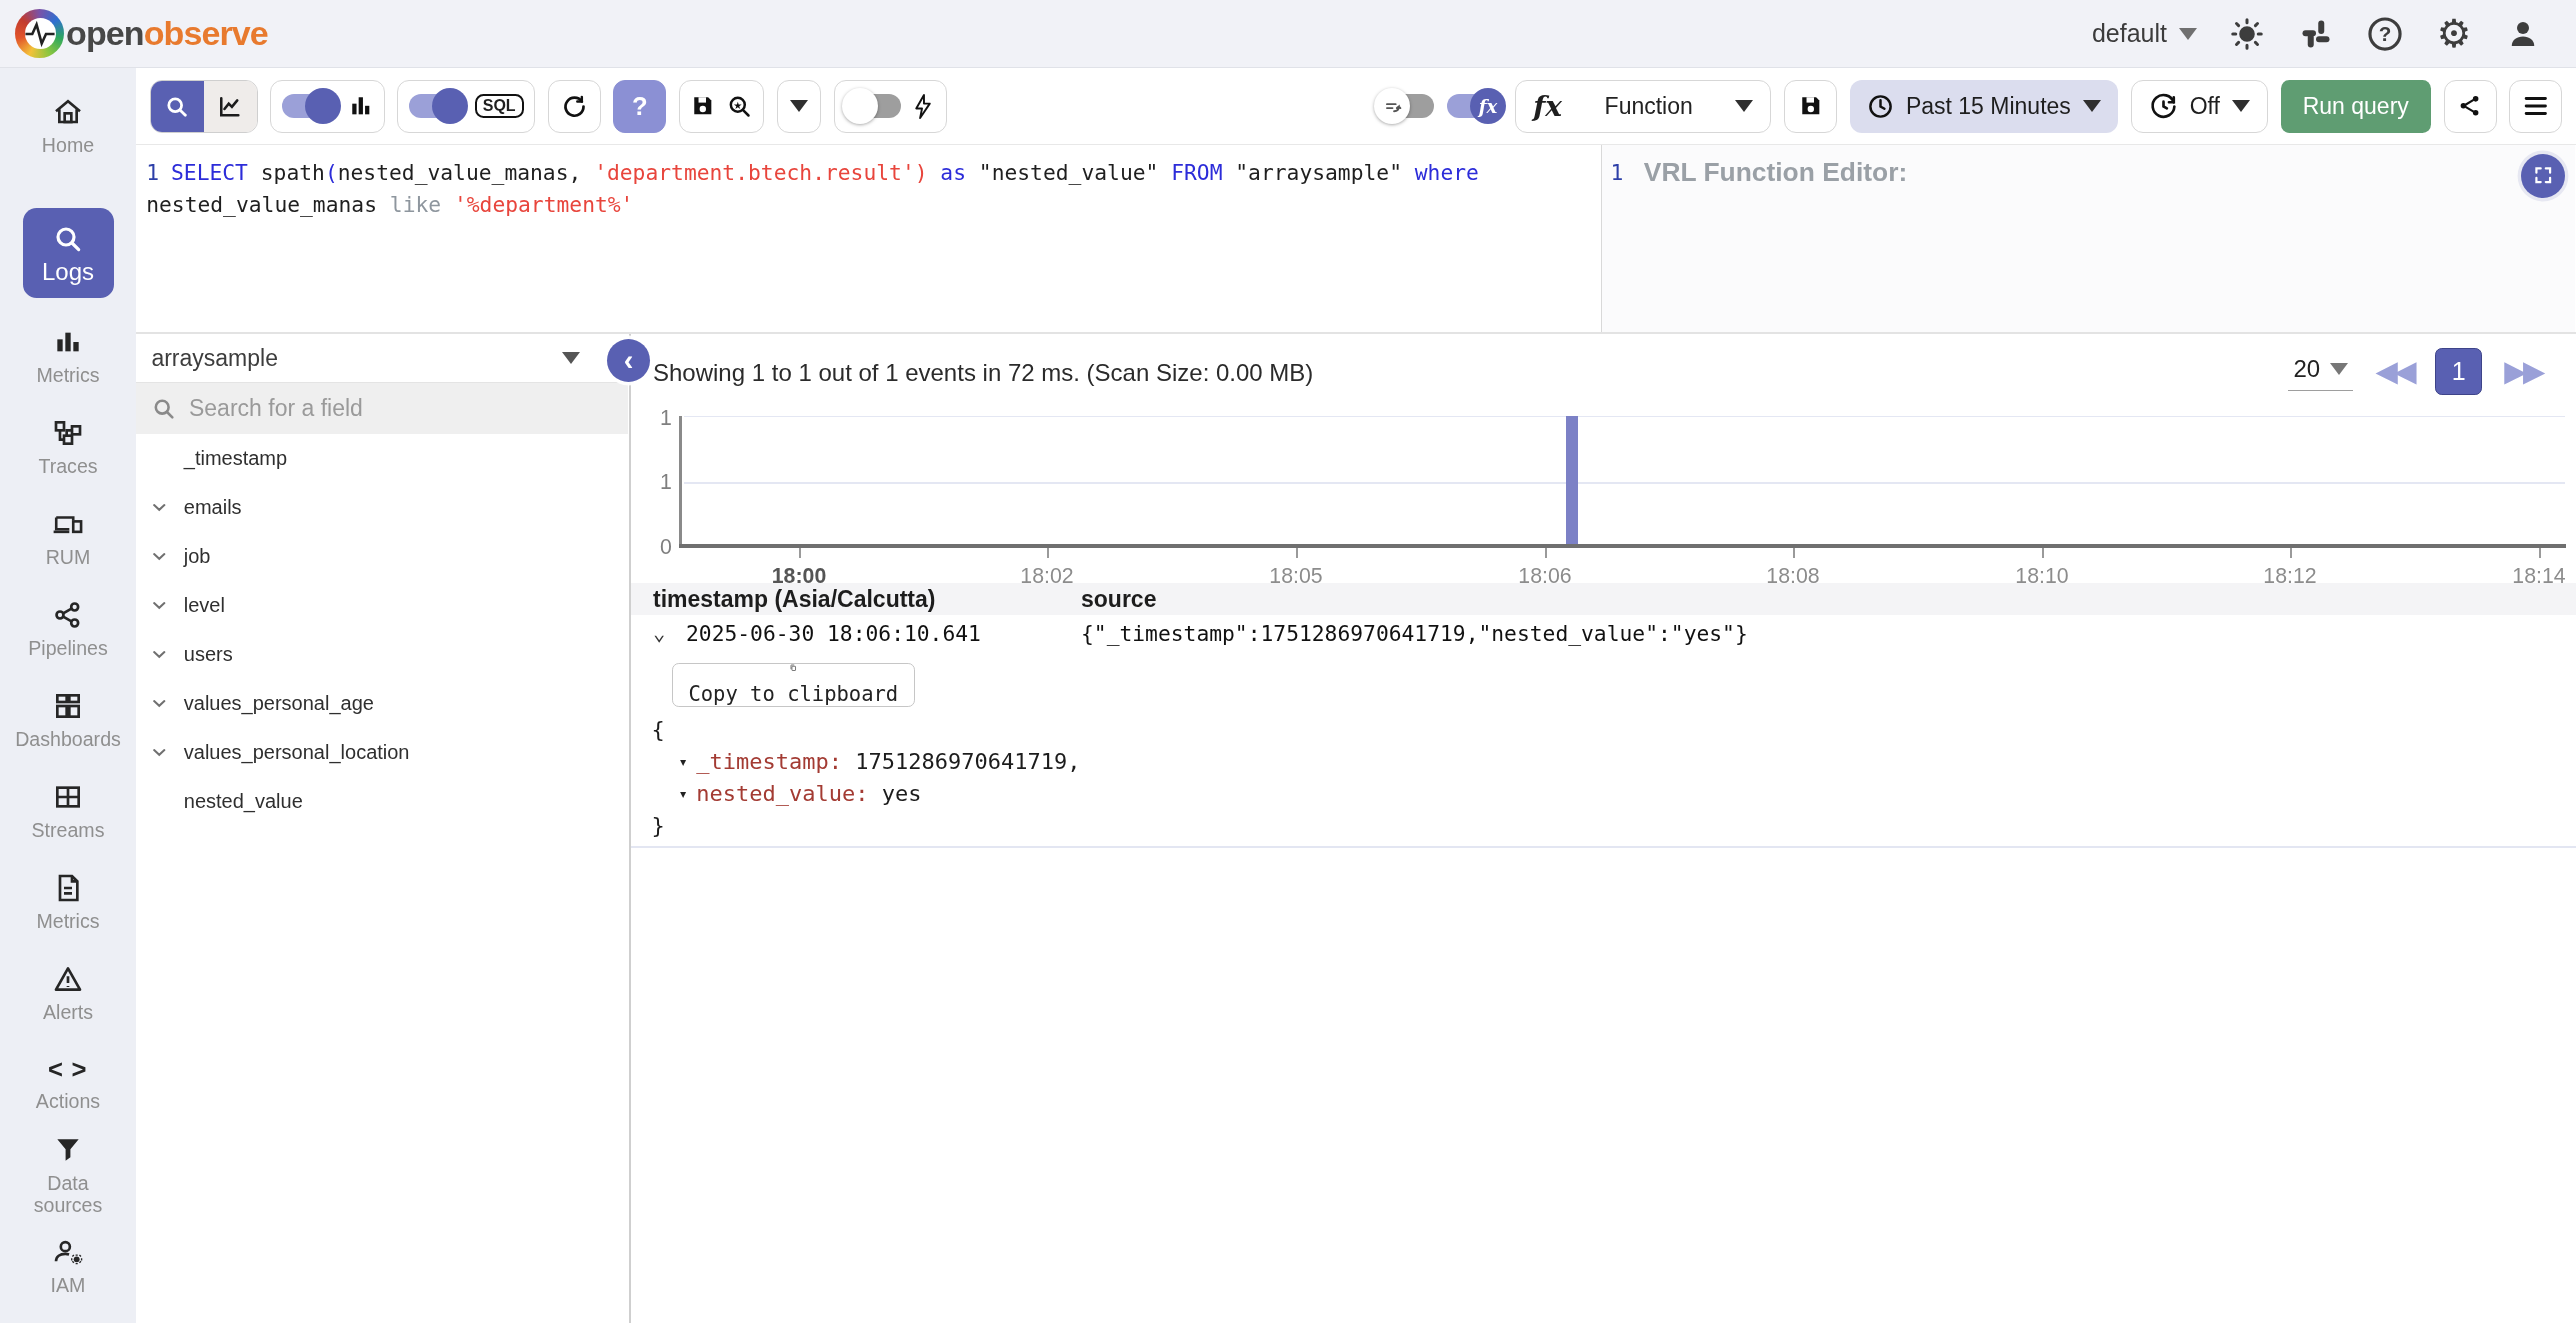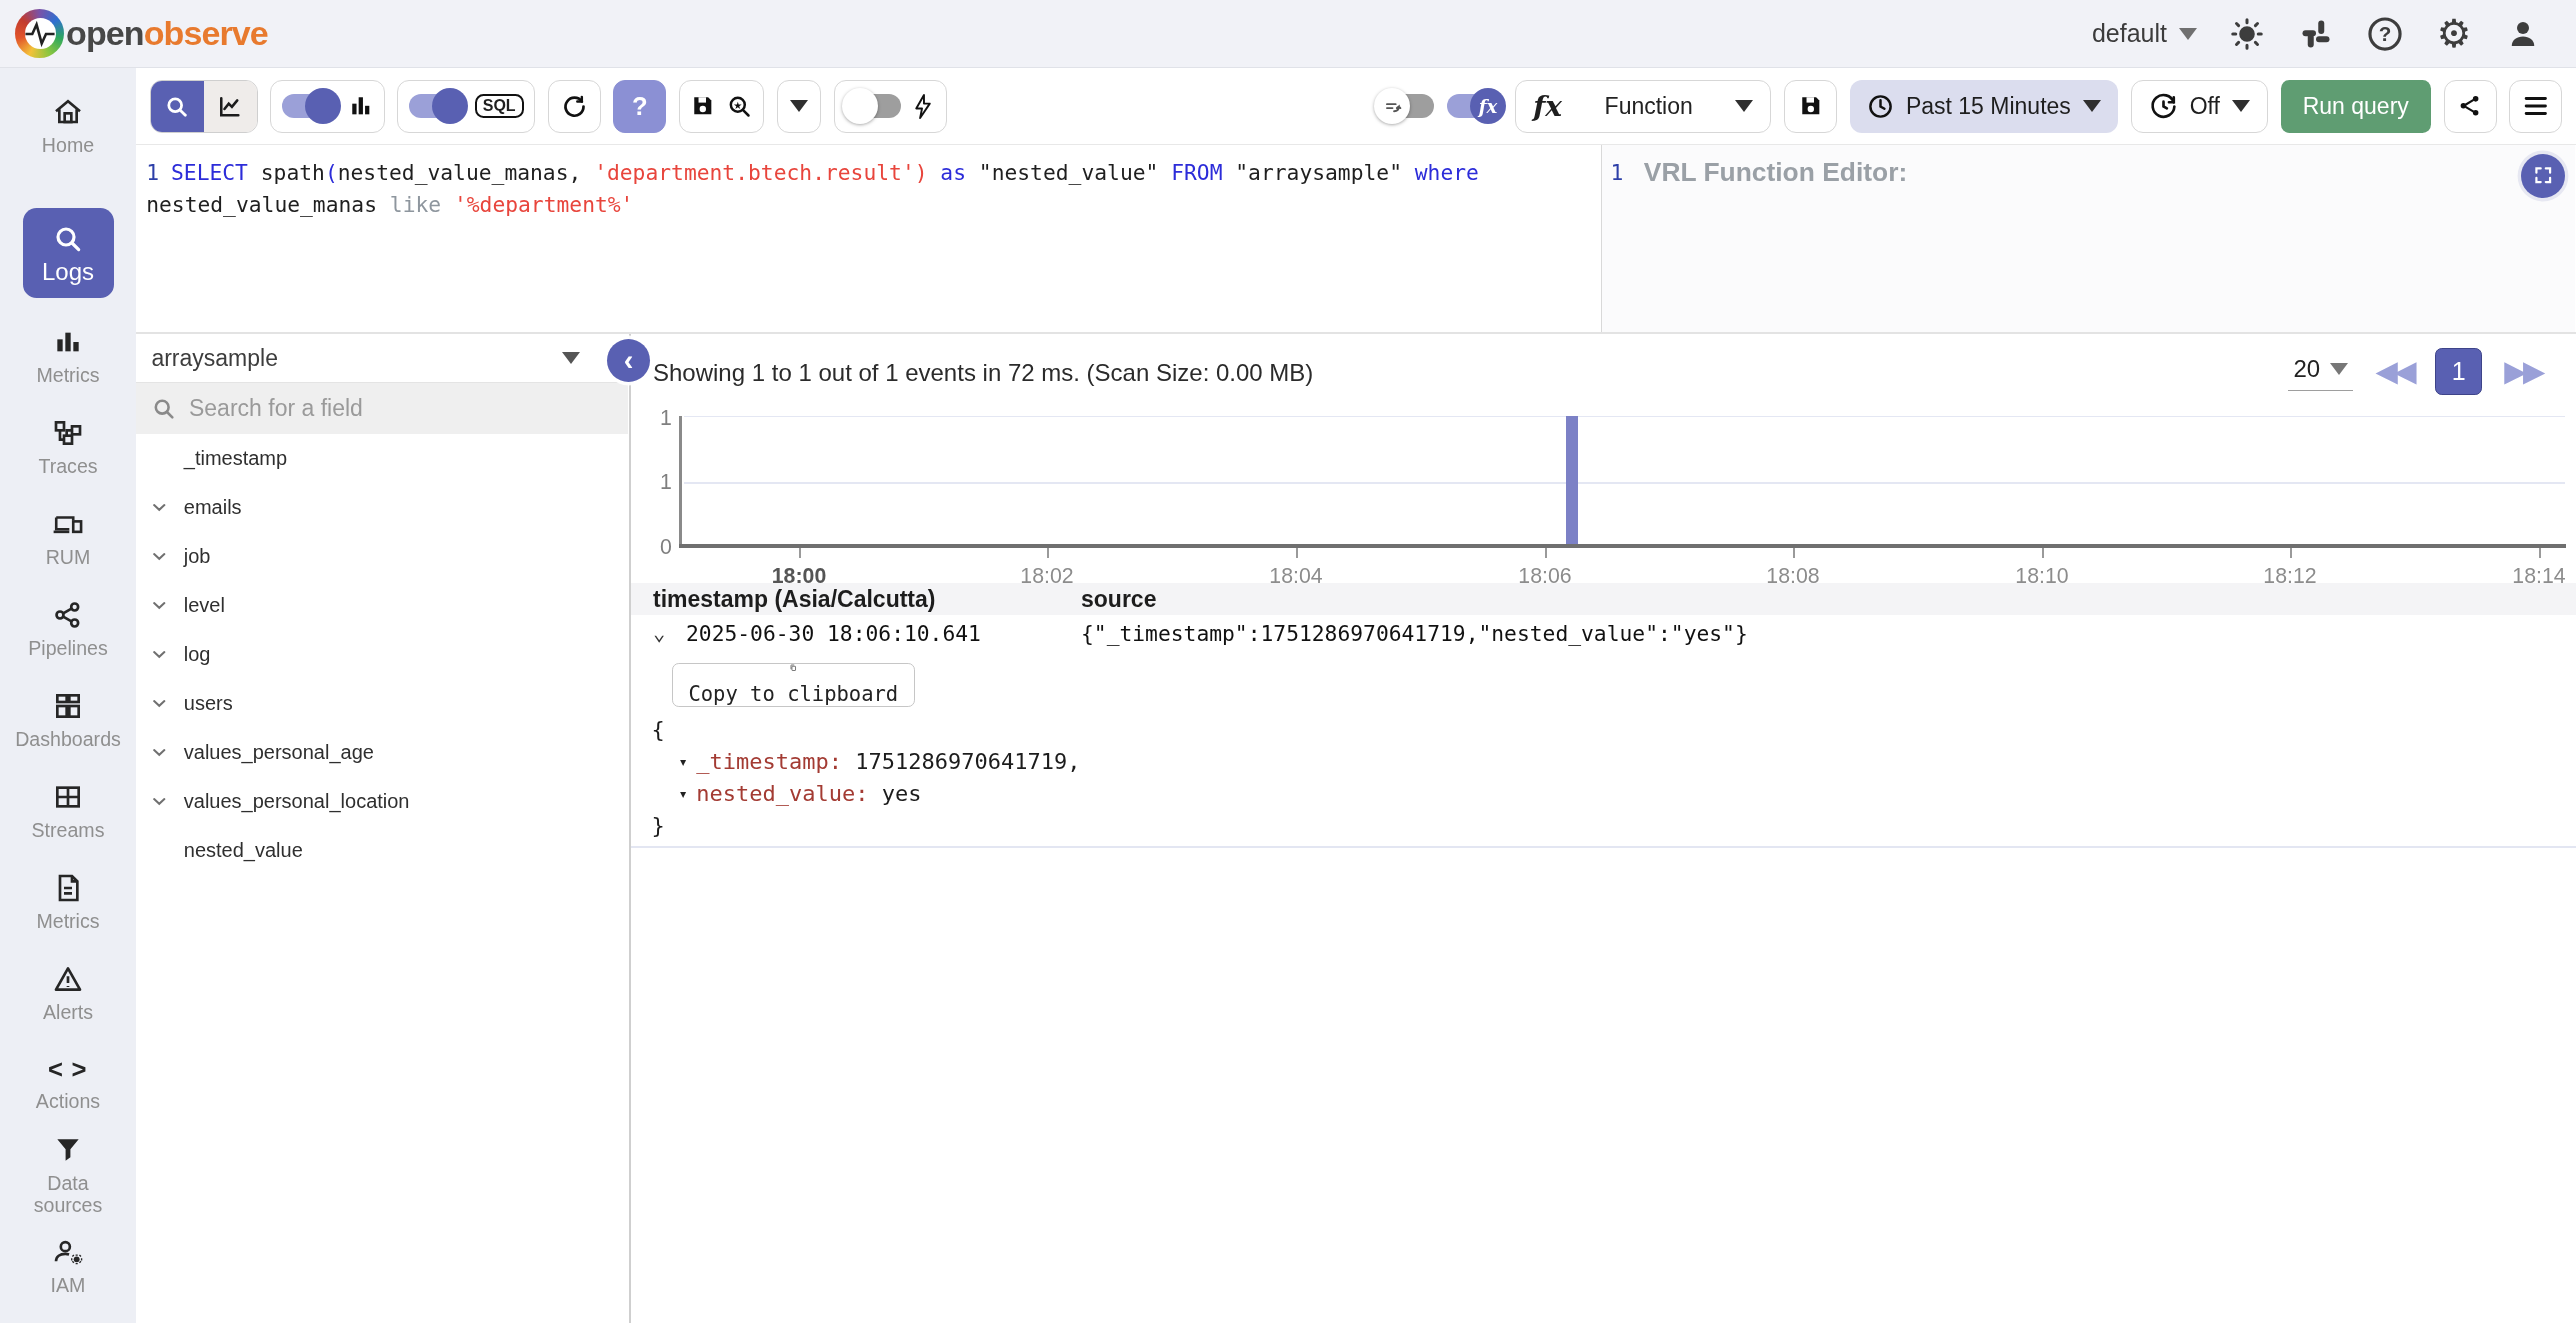--- a/index.html
+++ b/index.html
@@ -492,28 +492,20 @@
           </svg>
         </span>
         <span class="fname">level</span>
       </div>
       <div class="field-row">
         <span class="chev">
           <svg width="20.5" height="20.5" viewBox="0 0 24 24" fill="none" stroke="#707070" stroke-width="2.4" stroke-linecap="round">
             <path d="M6 9.5 12 15l6-5.5"></path>
           </svg>
         </span>
-        <span class="fname">log</span>
-      </div>
-      <div class="field-row">
-        <span class="chev">
-          <svg width="20.5" height="20.5" viewBox="0 0 24 24" fill="none" stroke="#707070" stroke-width="2.4" stroke-linecap="round">
-            <path d="M6 9.5 12 15l6-5.5"></path>
-          </svg>
-        </span>
         <span class="fname">users</span>
       </div>
       <div class="field-row">
         <span class="chev">
           <svg width="20.5" height="20.5" viewBox="0 0 24 24" fill="none" stroke="#707070" stroke-width="2.4" stroke-linecap="round">
             <path d="M6 9.5 12 15l6-5.5"></path>
           </svg>
         </span>
         <span class="fname">values_personal_age</span>
       </div>
@@ -553,21 +545,21 @@
     <span class="ylab" style="top:-3.4px;">1</span>
     <span class="ylab" style="top:61px;">1</span>
     <span class="ylab" style="top:126px;">0</span>
     <div class="bar" id="hist-bar" style="left: 935px; background: rgb(124, 129, 198);"></div>
     <div id="xticks">
         <div class="tick" style="left: 168px;"></div>
         <span class="xlab bold0" style="left: 168px;">18:00</span>
         <div class="tick" style="left: 416px;"></div>
         <span class="xlab" style="left: 416px;">18:02</span>
         <div class="tick" style="left: 665px;"></div>
-        <span class="xlab" style="left: 665px;">18:04</span>
+        <span class="xlab" style="left: 665px;">18:05</span>
         <div class="tick" style="left: 914px;"></div>
         <span class="xlab" style="left: 914px;">18:06</span>
         <div class="tick" style="left: 1162px;"></div>
         <span class="xlab" style="left: 1162px;">18:08</span>
         <div class="tick" style="left: 1411px;"></div>
         <span class="xlab" style="left: 1411px;">18:10</span>
         <div class="tick" style="left: 1659px;"></div>
         <span class="xlab" style="left: 1659px;">18:12</span>
         <div class="tick" style="left: 1908px;"></div>
         <span class="xlab" style="left: 1908px;">18:14</span>

